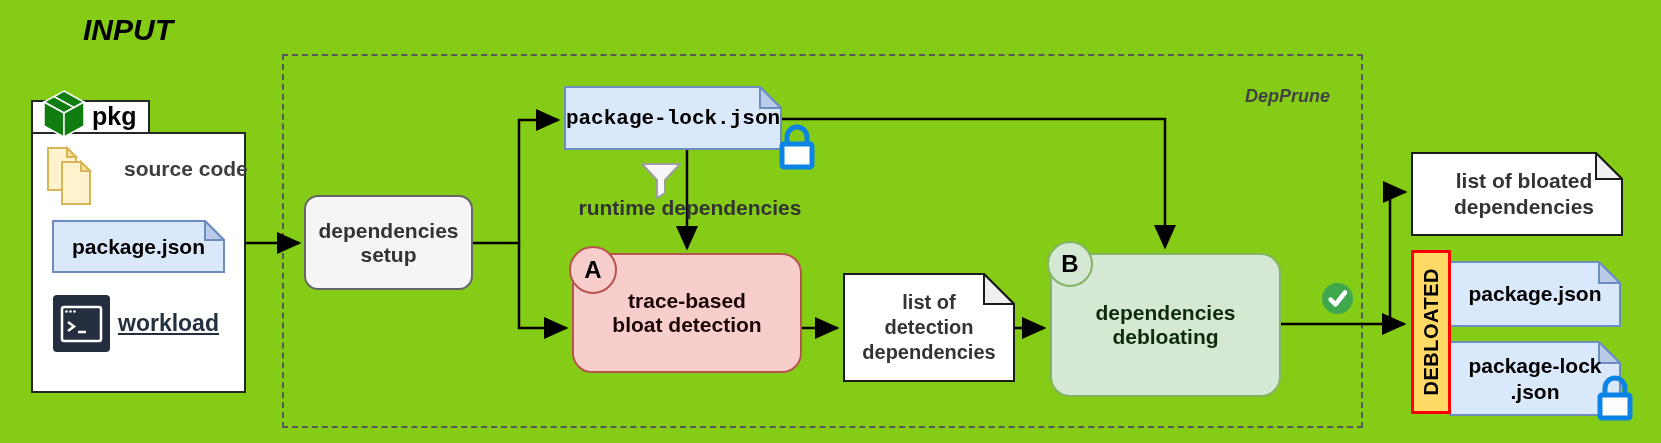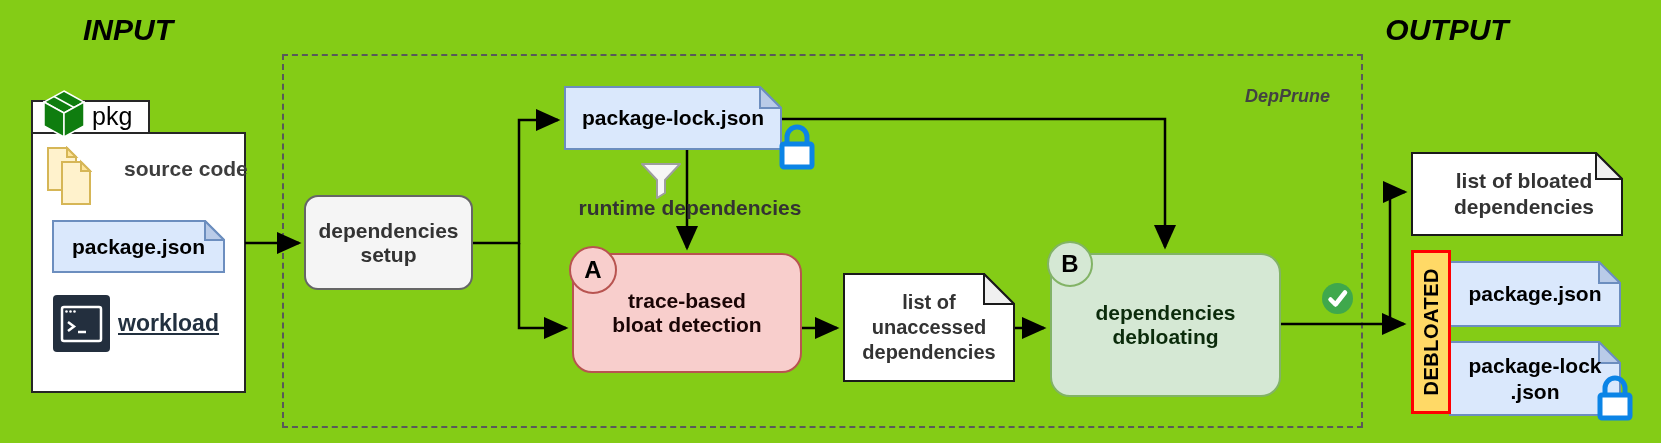--- a/index.html
+++ b/index.html
@@ -7,32 +7,32 @@
   #canvas{position:relative;width:1661px;height:443px;background:#84cc16;overflow:hidden;}
   .abs{position:absolute;}
   .big-title{font-size:30px;font-weight:bold;font-style:italic;color:#000;text-align:center;}
   .pipeline-title{font-size:18px;font-weight:bold;font-style:italic;color:#424242;text-align:right;}
   .node-label{white-space:pre-line;text-align:center;font-weight:bold;}
   
   #depprune-box{left:282px;top:54px;width:1081px;height:374px;border:2px dashed #595959;box-sizing:border-box;}
   
   #input-tab{left:31px;top:100px;width:119px;height:34px;border:2px solid #262626;background:#fff;box-sizing:border-box;}
   #input-body{left:31px;top:132px;width:215px;height:261px;border:2px solid #262626;background:#fff;box-sizing:border-box;}
-  #pkg-label{left:92px;top:102px;font-size:25px;font-weight:normal;color:#000;}
+  #pkg-label{left:92px;top:102px;font-size:25px;font-weight:bold;color:#000;}
   #source-label{left:76px;top:157px;font-size:21px;font-weight:bold;color:#3d3d3d;margin-left:48px;}
   #workload-label{left:118px;top:310px;font-size:23px;font-weight:bold;color:#22303f;text-decoration:underline;}
   
   .shape-node{display:flex;align-items:center;justify-content:center;box-sizing:border-box;}
   .shape-node>svg{position:absolute;left:0;top:0;}
   .shape-node>.node-label{position:relative;z-index:2;}
   #node-setup{left:304px;top:195px;width:169px;height:95px;background:#f5f5f5;border:2px solid #666;border-radius:14px;}
   #node-setup .node-label{font-size:21px;color:#333;}
   #file-pkgjson-in{left:52px;top:220px;width:173px;height:53px;}
   #file-pkgjson-in .node-label{font-size:21px;color:#000;}
-  #file-pkglock{left:564px;top:86px;width:218px;height:64px;}
+  #file-pkglock{left:564px;top:86px;width:218px;height:64px;font-family:Liberation Mono, monospace;}
   #file-pkglock .node-label{font-size:21px;color:#000;}
   #runtime-label{left:545px;top:196px;width:290px;font-size:21px;color:#333;}
   #node-trace{left:572px;top:253px;width:230px;height:120px;background:#f8cecc;border:2px solid #b85450;border-radius:20px;}
   #node-trace .node-label{font-size:21px;color:#1a0505;}
   #doc-unaccessed{left:843px;top:273px;width:172px;height:109px;}
   #doc-unaccessed .node-label{font-size:20px;color:#333;line-height:1.25;}
   #node-debloat{left:1050px;top:253px;width:231px;height:144px;background:#d5e8d4;border:2px solid #82b366;border-radius:20px;}
   #node-debloat .node-label{font-size:21px;color:#081;color:#0b2b0b;}
   .badge{display:flex;align-items:center;justify-content:center;border-radius:50%;font-weight:bold;font-size:24px;color:#000;box-sizing:border-box;z-index:3;}
   #badge-a{left:569px;top:246px;width:48px;height:48px;background:#f8cecc;border:2px solid #b85450;}
@@ -66,21 +66,20 @@
       <path d="M687 150 V248" marker-end="url(#arr)"></path>
       <path d="M782 119 H1165 V247" marker-end="url(#arr)"></path>
       <path d="M802 328 H837" marker-end="url(#arr)"></path>
       <path d="M1015 328 H1044" marker-end="url(#arr)"></path>
       <path d="M1281 324 H1404" marker-end="url(#arr)"></path>
       <path d="M1390 324 V192 H1405" marker-end="url(#arr)"></path>
     </g>
   </svg>
 
   <div class="abs big-title" style="left:58px;top:13px;width:140px;">INPUT</div>
-  <div class="abs big-title" style="left:1377px;top:13px;width:140px;">OUTPUT</div>
 
   <div id="depprune-box" class="abs"></div>
   <div class="abs pipeline-title" style="left:1140px;top:86px;width:190px;">DepPrune</div>
 
   <div id="input-body" class="abs"></div>
   <div id="input-tab" class="abs"></div>
   <svg class="abs z3" style="left:43px;top:90px;" width="42" height="48" viewBox="0 0 42 48">
     <polygon points="21,1 41,12 21,23 1,12" fill="#0f7d0f" stroke="#fff" stroke-width="1.5"></polygon>
     <polygon points="1,12 21,23 21,47 1,36" fill="#0f7d0f" stroke="#fff" stroke-width="1.5"></polygon>
     <polygon points="41,12 21,23 21,47 41,36" fill="#0f7d0f" stroke="#fff" stroke-width="1.5"></polygon>
@@ -142,21 +141,21 @@
 bloat detection</span>
   </div>
   <div id="badge-a" class="abs badge">A</div>
 
   <div id="doc-unaccessed" class="abs shape-node z2">
     <svg width="172" height="109" viewBox="0 0 172 109">
       <path d="M1 1 H141 L171 31 V108 H1 Z" fill="#fff" stroke="#1a1a1a" stroke-width="2"></path>
       <path d="M141 1 V31 H171 Z" fill="#f0f0f0" stroke="#1a1a1a" stroke-width="2"></path>
     </svg>
     <span class="node-label">list of
-unaccessed
+detection
 dependencies</span>
   </div>
 
   <div id="node-debloat" class="abs shape-node z2">
     <span class="node-label">dependencies
 debloating</span>
   </div>
   <div id="badge-b" class="abs badge">B</div>
 
   <svg class="abs z3" style="left:1321px;top:282px;" width="33" height="33" viewBox="0 0 33 33">

